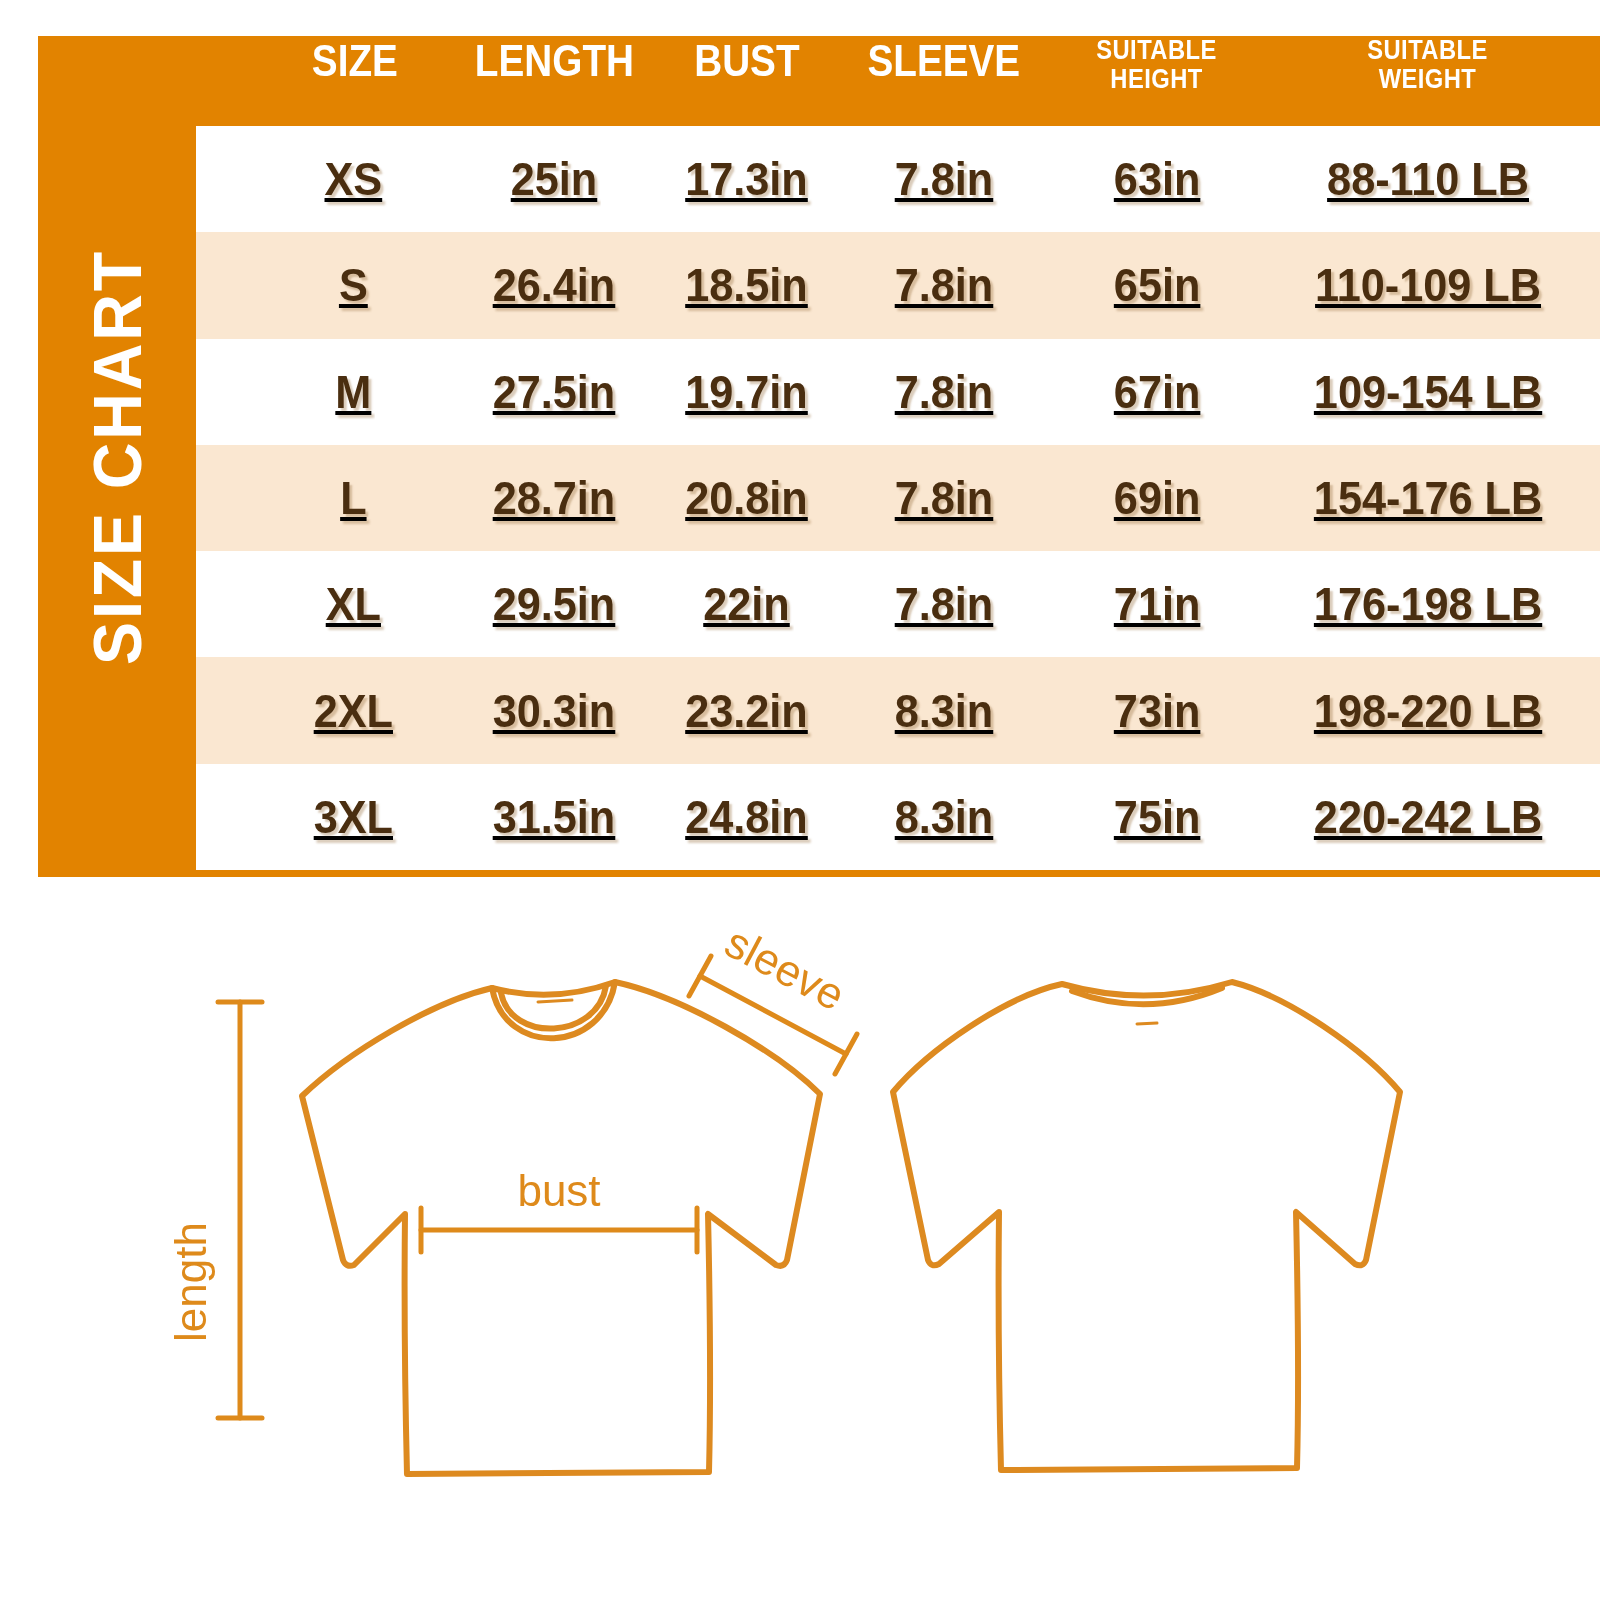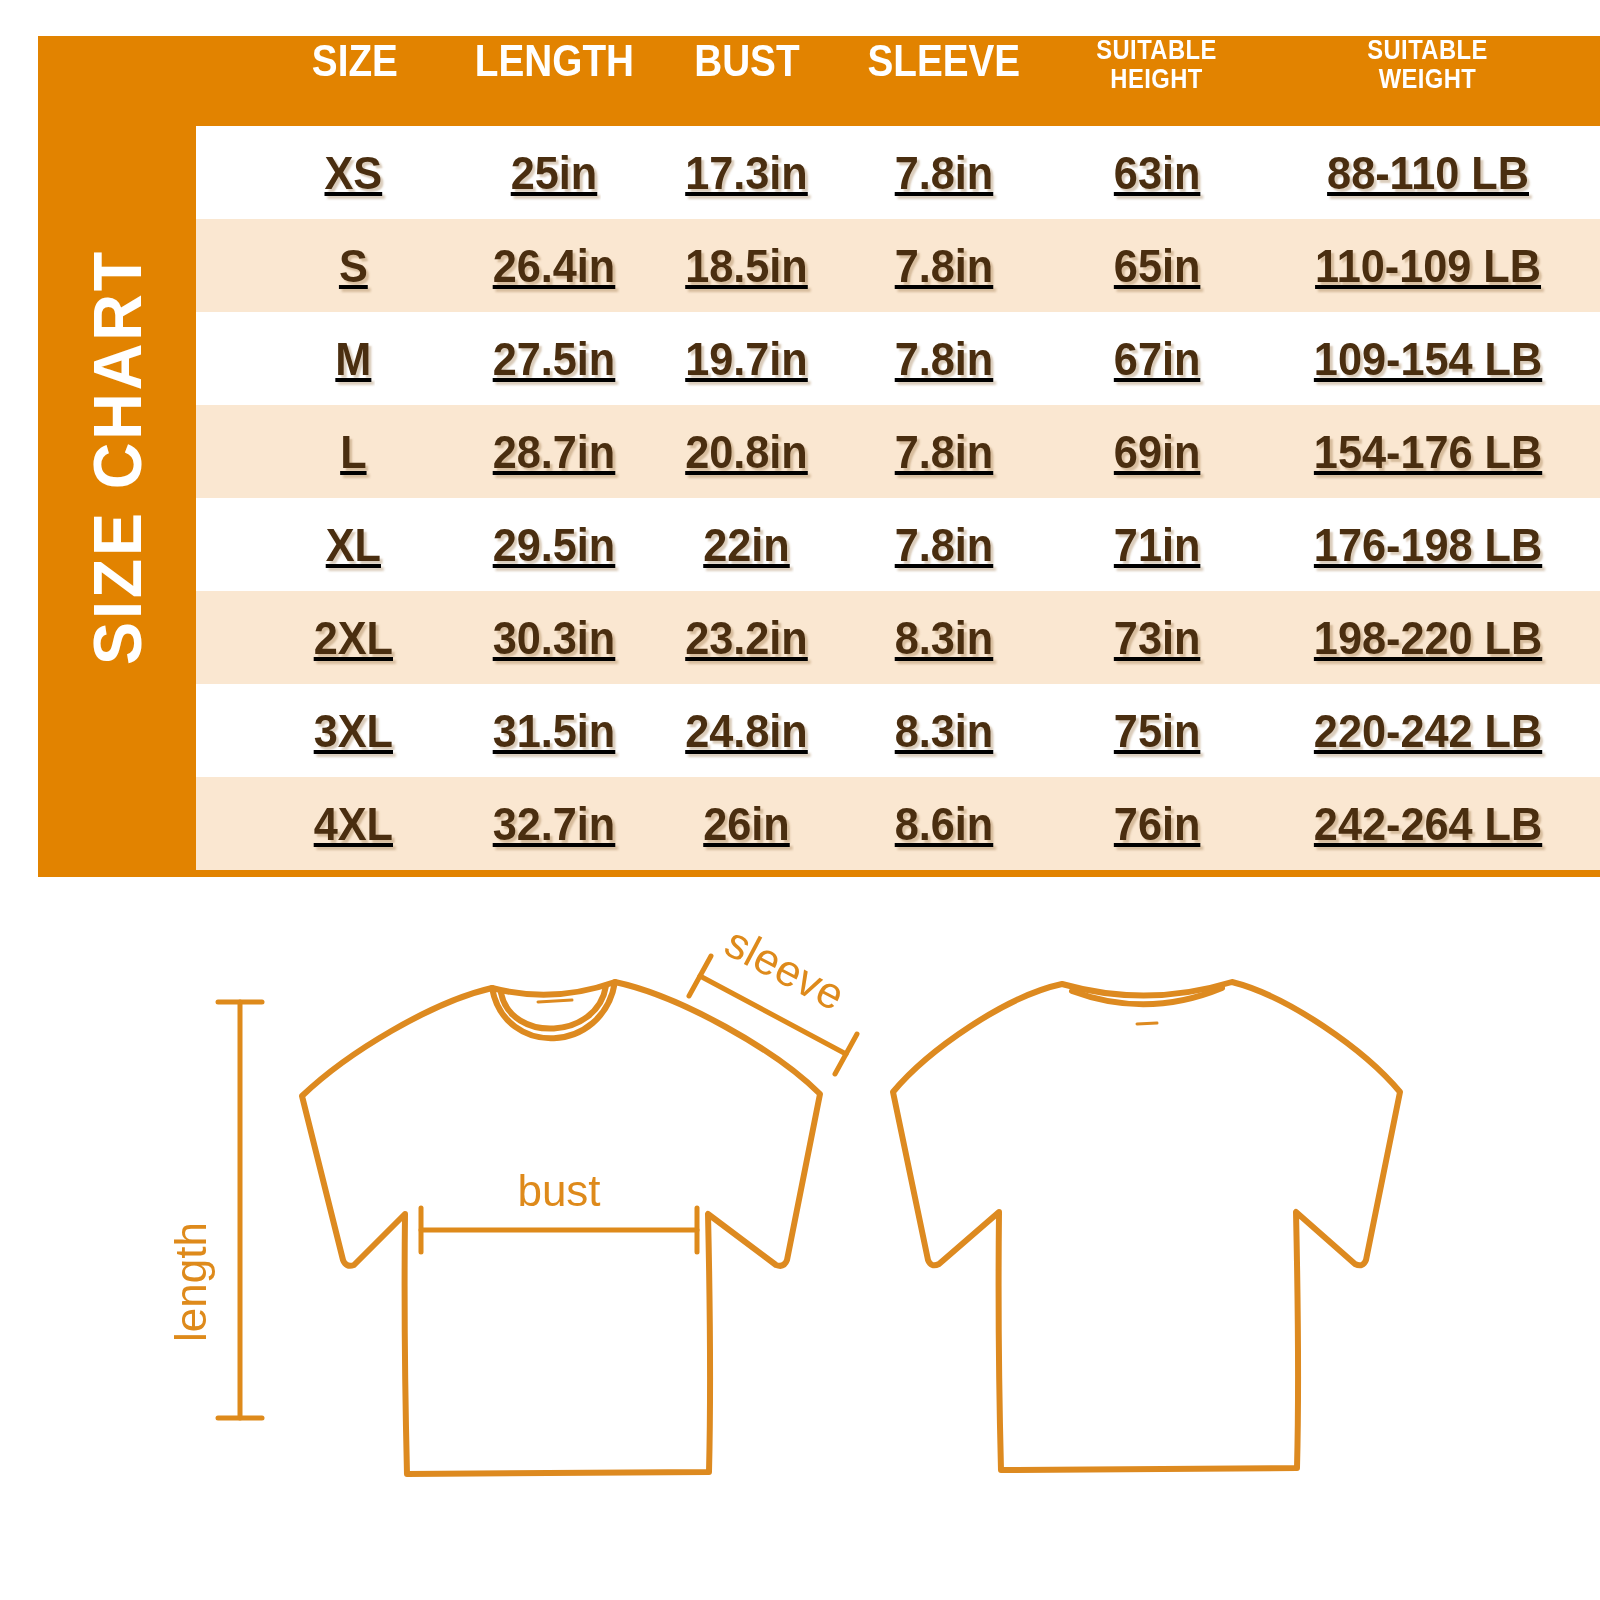--- a/index.html
+++ b/index.html
@@ -139,28 +139,20 @@
       <div class="dcell">73in</div>
       <div class="dcell">198-220 LB</div>
     </div>
       <div class="row">
       <div class="dcell">3XL</div>
       <div class="dcell">31.5in</div>
       <div class="dcell">24.8in</div>
       <div class="dcell">8.3in</div>
       <div class="dcell">75in</div>
       <div class="dcell">220-242 LB</div>
-    </div>
-      <div class="row">
-      <div class="dcell">4XL</div>
-      <div class="dcell">32.7in</div>
-      <div class="dcell">26in</div>
-      <div class="dcell">8.6in</div>
-      <div class="dcell">76in</div>
-      <div class="dcell">242-264 LB</div>
     </div>
     </div>
 </div>
 
 <svg class="diagram" viewBox="0 900 1600 700">
 
   <g stroke="#DE8A1B" stroke-width="5" stroke-linecap="round" fill="none">
     <path d="M 218,1002 L 262,1002"></path>
     <path d="M 240,1002 L 240,1418"></path>
     <path d="M 218,1418 L 262,1418"></path>

